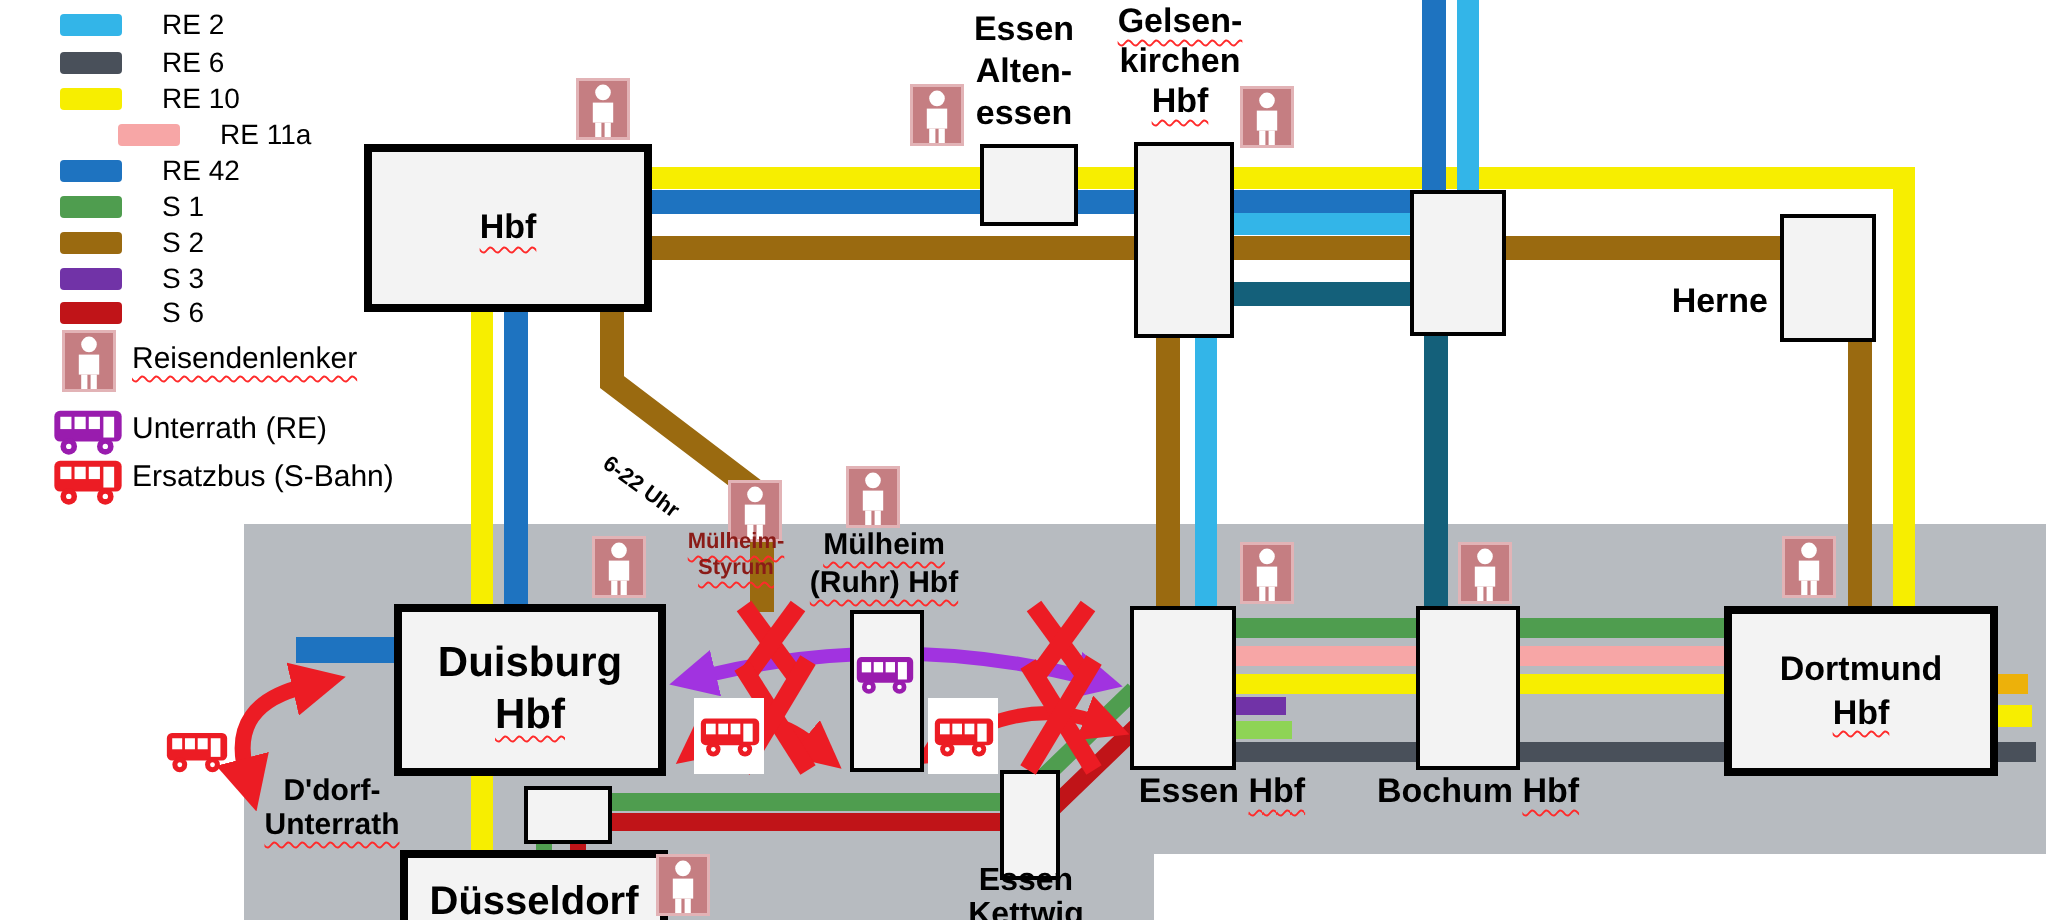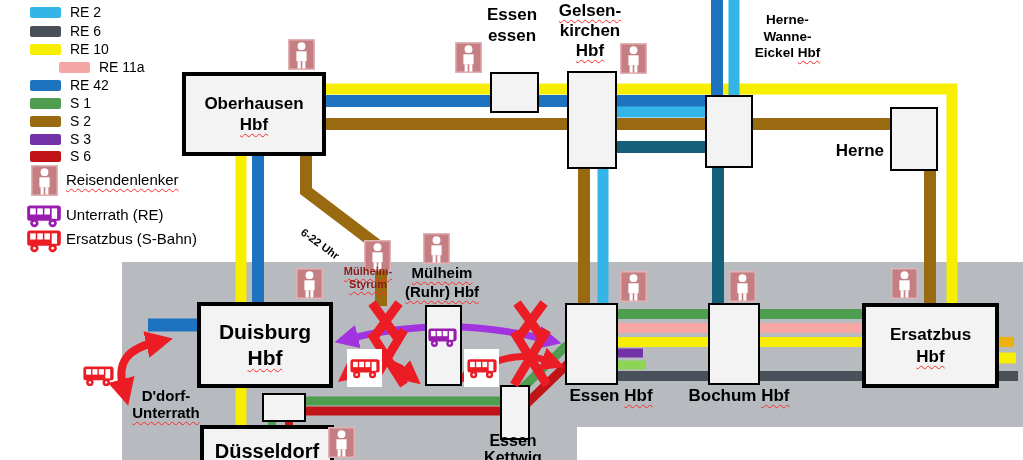--- a/index.html
+++ b/index.html
@@ -9,21 +9,21 @@
   .band{position:absolute;left:122px;top:262px;width:901px;height:198px;background:var(--band);}
   .cut{position:absolute;left:577px;top:427px;width:446px;height:33px;background:#fff;}
   .box{position:absolute;background:var(--boxfill);border:2px solid #000;
        display:flex;flex-direction:column;align-items:center;justify-content:center;
        text-align:center;font-weight:bold;line-height:1.25;}
   .box.bold{border-width:4px;}
   .lbl{position:absolute;font-weight:bold;text-align:center;line-height:1.15;white-space:nowrap;}
   .lbl span{display:block;}
   .sq{text-decoration-line:underline;text-decoration-style:wavy;
       text-decoration-color:#ff2a2a;text-decoration-thickness:1px;text-underline-offset:3px;}
-  .lg-row{position:absolute;left:30px;display:flex;align-items:center;gap:9px;height:16px;}
+  .lg-row{position:absolute;left:30px;display:flex;align-items:center;gap:20px;height:16px;}
   .sw{display:inline-block;width:31px;height:11px;border-radius:2px;flex:0 0 auto;}
   .lg-label{font-size:14px;line-height:14px;}
   .lg-icon{position:absolute;}
   .lg-text{position:absolute;font-size:15px;}
   .hours{position:absolute;left:306px;top:226px;font-size:11px;font-weight:bold;
          transform:rotate(36deg);transform-origin:left top;}
   .styrum{color:var(--styrumtext);}
 </style>
 </head>
 <body>
@@ -94,32 +94,31 @@
   <svg class="layer" viewBox="0 0 1023 460">
     <g fill="none" stroke-linecap="butt">
       <path d="M352 338 Q447 315 544 339" stroke="var(--purplearrow)" stroke-width="7" marker-start="url(#mk-p)" marker-end="url(#mk-p)"></path>
       <path d="M352 371 Q379 350 407 373" stroke="var(--alert)" stroke-width="7" marker-start="url(#mk-r)" marker-end="url(#mk-r)"></path>
       <path d="M472 373 Q513 348 548 361" stroke="var(--alert)" stroke-width="7" marker-start="url(#mk-r)" marker-end="url(#mk-r)"></path>
       <path d="M153 343 Q114 352 123 386" stroke="var(--alert)" stroke-width="8" marker-start="url(#mk-r)" marker-end="url(#mk-r)"></path>
     </g>
   </svg>
 
   <div class="box bold" style="left:182px;top:72px;width:136px;height:76px;font-size:17px;">
-    <span>Oberhausen</span>
     <span class="sq">Hbf</span>
   </div>
   <div class="box bold" style="left:197px;top:302px;width:128px;height:78px;font-size:21px;">
     <span>Duisburg</span>
     <span class="sq">Hbf</span>
   </div>
   <div class="box bold" style="left:200px;top:425px;width:126px;height:52px;font-size:20px;justify-content:flex-start;padding-top:10px;">
     <span>Düsseldorf</span>
   </div>
   <div class="box bold" style="left:862px;top:303px;width:129px;height:77px;font-size:17px;">
-    <span>Ersatzbus</span>
+    <span>Dortmund</span>
     <span class="sq">Hbf</span>
   </div>
   <div class="box" style="left:565px;top:303px;width:49px;height:78px;"></div>
   <div class="box" style="left:708px;top:303px;width:48px;height:78px;"></div>
   <div class="box" style="left:567px;top:71px;width:46px;height:94px;"></div>
   <div class="box" style="left:490px;top:72px;width:45px;height:37px;"></div>
   <div class="box" style="left:705px;top:95px;width:44px;height:69px;"></div>
   <div class="box" style="left:890px;top:107px;width:44px;height:60px;"></div>
   <div class="box" style="left:500px;top:385px;width:26px;height:51px;"></div>
   <div class="box" style="left:262px;top:393px;width:40px;height:25px;"></div>
@@ -162,26 +161,22 @@
     <use href="#icon-person" x="328" y="427" width="27" height="31"></use>
   </svg>
 
   <div class="lbl" style="left:544px;top:1px;width:92px;font-size:17px;line-height:20px;">
     <span class="sq">Gelsen-</span>
     <span>kirchen</span>
     <span class="sq">Hbf</span>
   </div>
   <div class="lbl" style="left:467px;top:4px;width:90px;font-size:17px;line-height:21px;">
     <span>Essen</span>
+    <span>Alten-</span>
     <span>essen</span>
-  </div>
-  <div class="lbl" style="left:739px;top:12px;width:97px;font-size:13.5px;line-height:16.5px;">
-    <span>Herne-</span>
-    <span>Wanne-</span>
-    <span><span style="display:inline">Eickel </span><span style="display:inline" class="sq">Hbf</span></span>
   </div>
   <div class="lbl" style="left:816px;top:141px;width:68px;font-size:17px;text-align:right;">
     <span>Herne</span>
   </div>
   <div class="lbl" style="left:680px;top:386px;width:118px;font-size:17px;">
     <span><span style="display:inline">Bochum</span>&nbsp;<span style="display:inline" class="sq">Hbf</span></span>
   </div>
   <div class="lbl" style="left:556px;top:386px;width:110px;font-size:17px;">
     <span><span style="display:inline">Essen</span>&nbsp;<span style="display:inline" class="sq">Hbf</span></span>
   </div>

